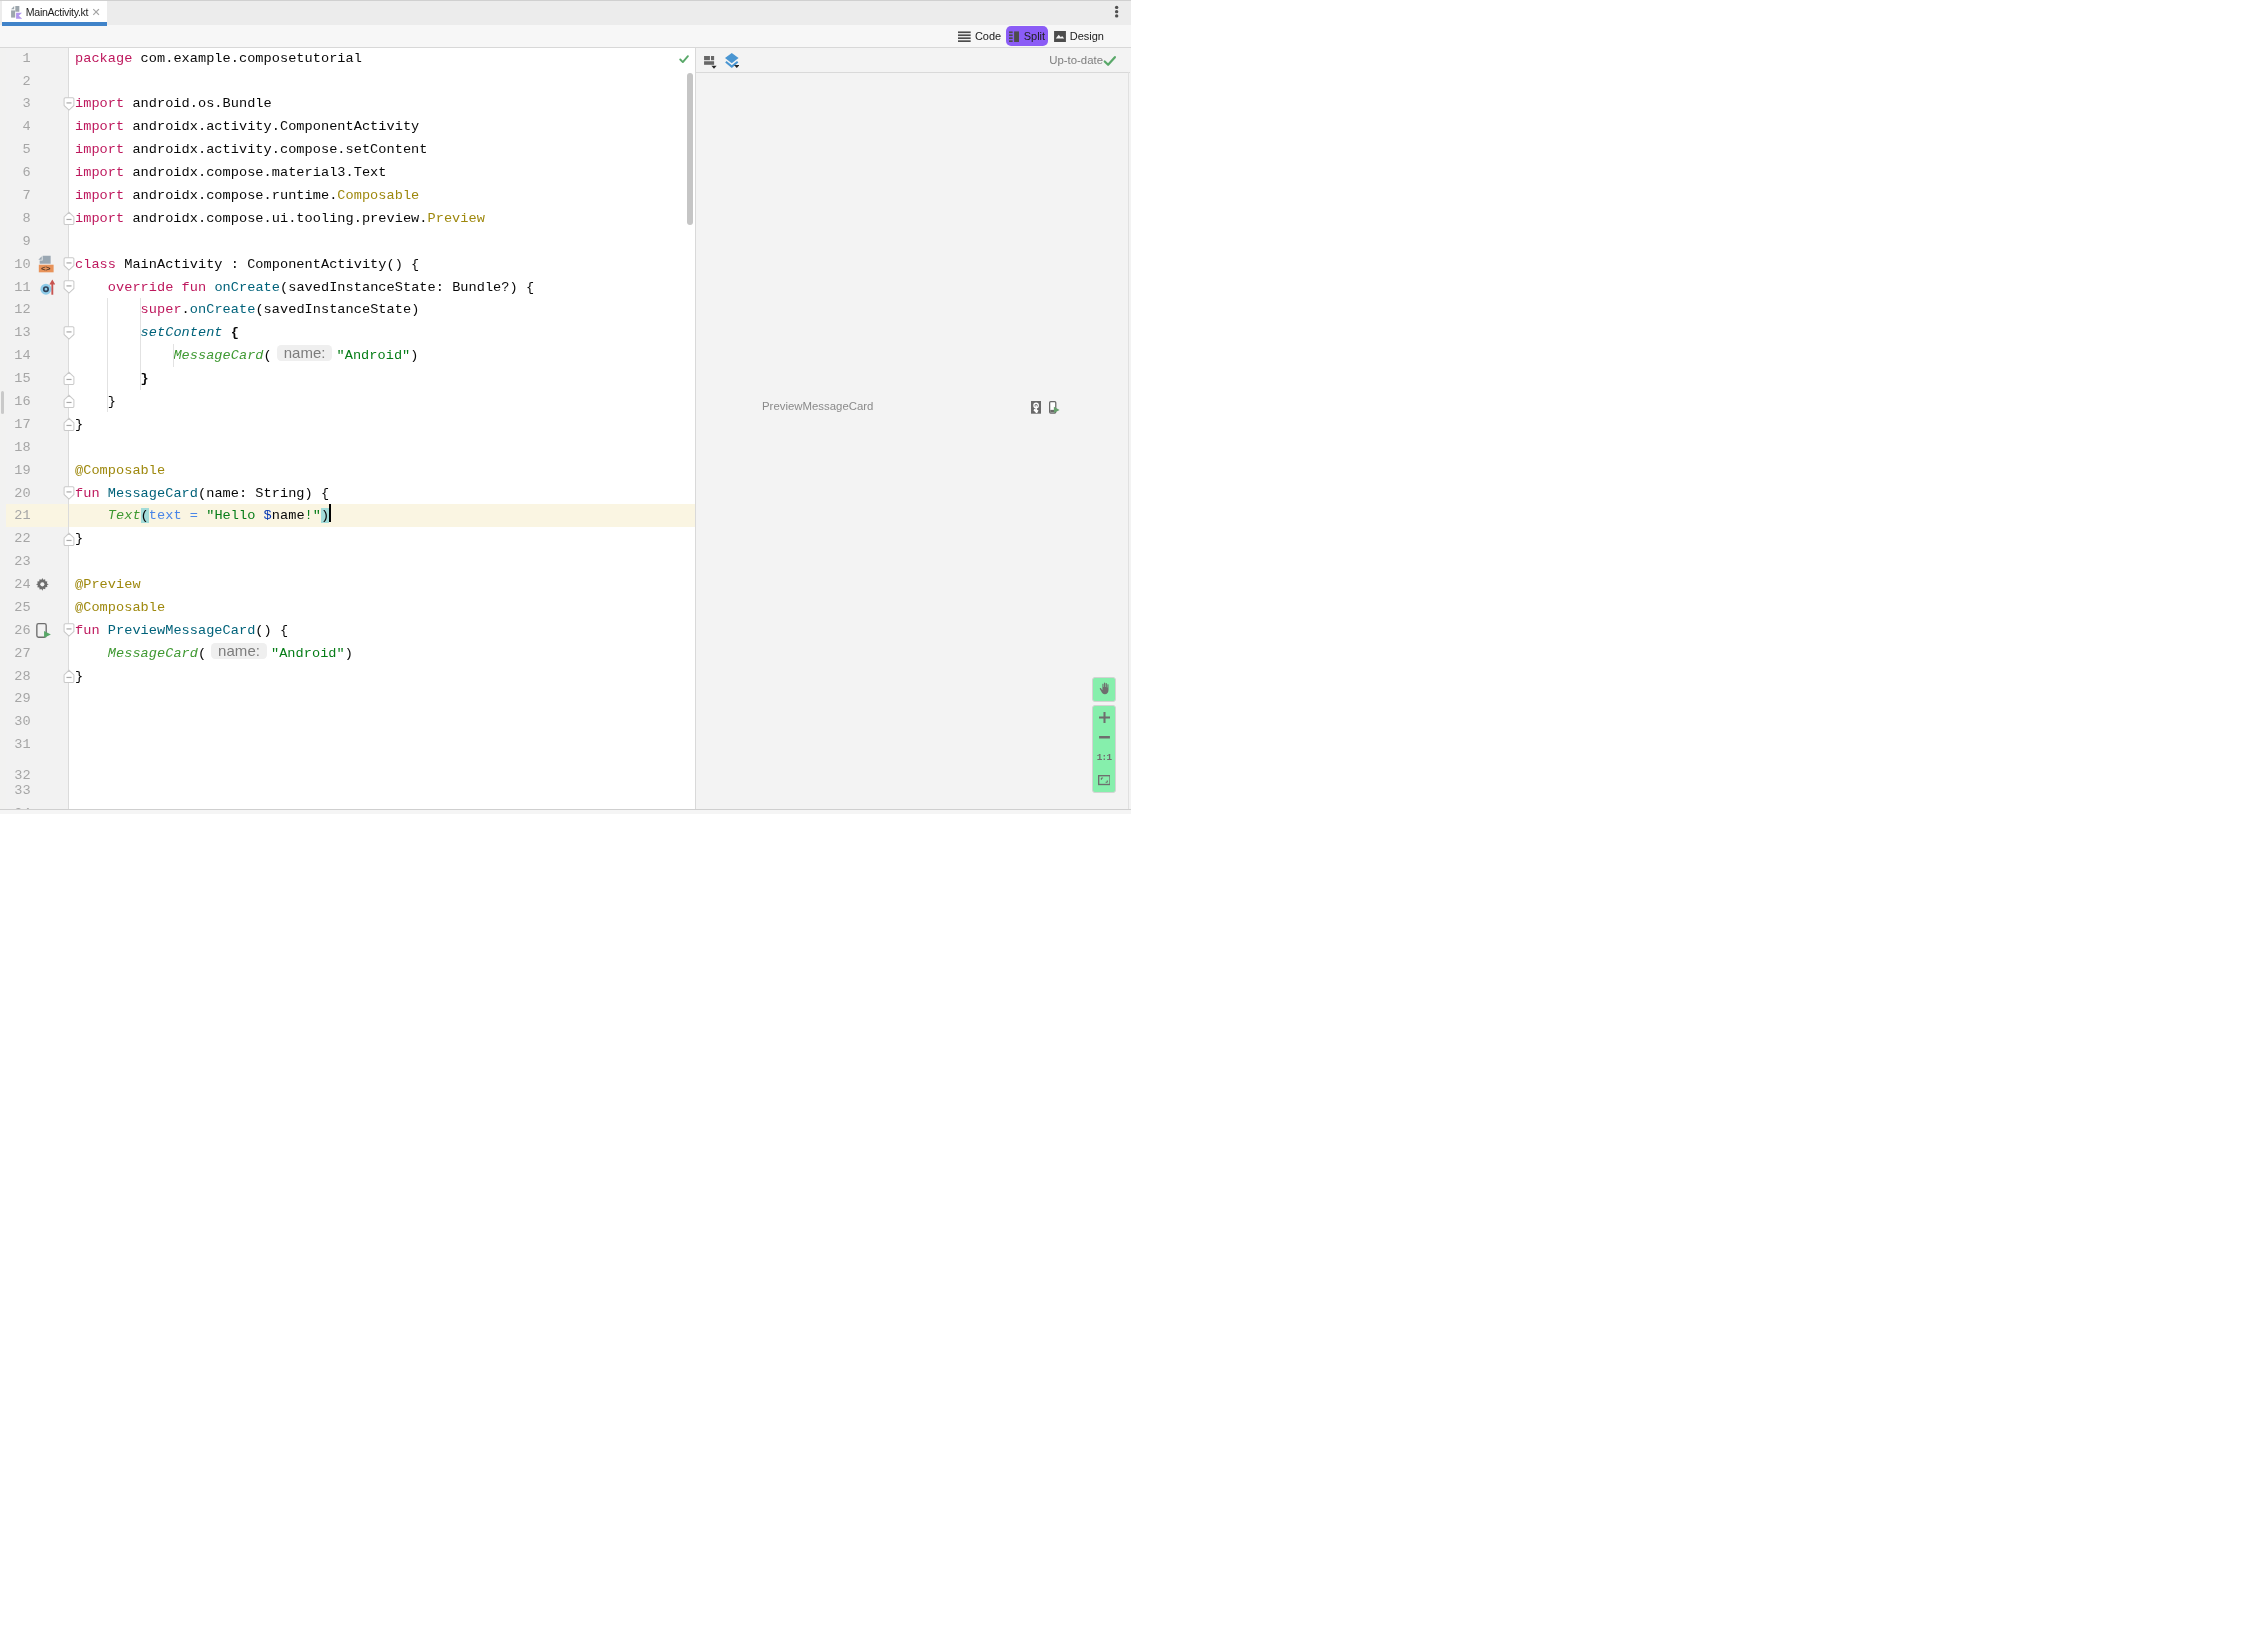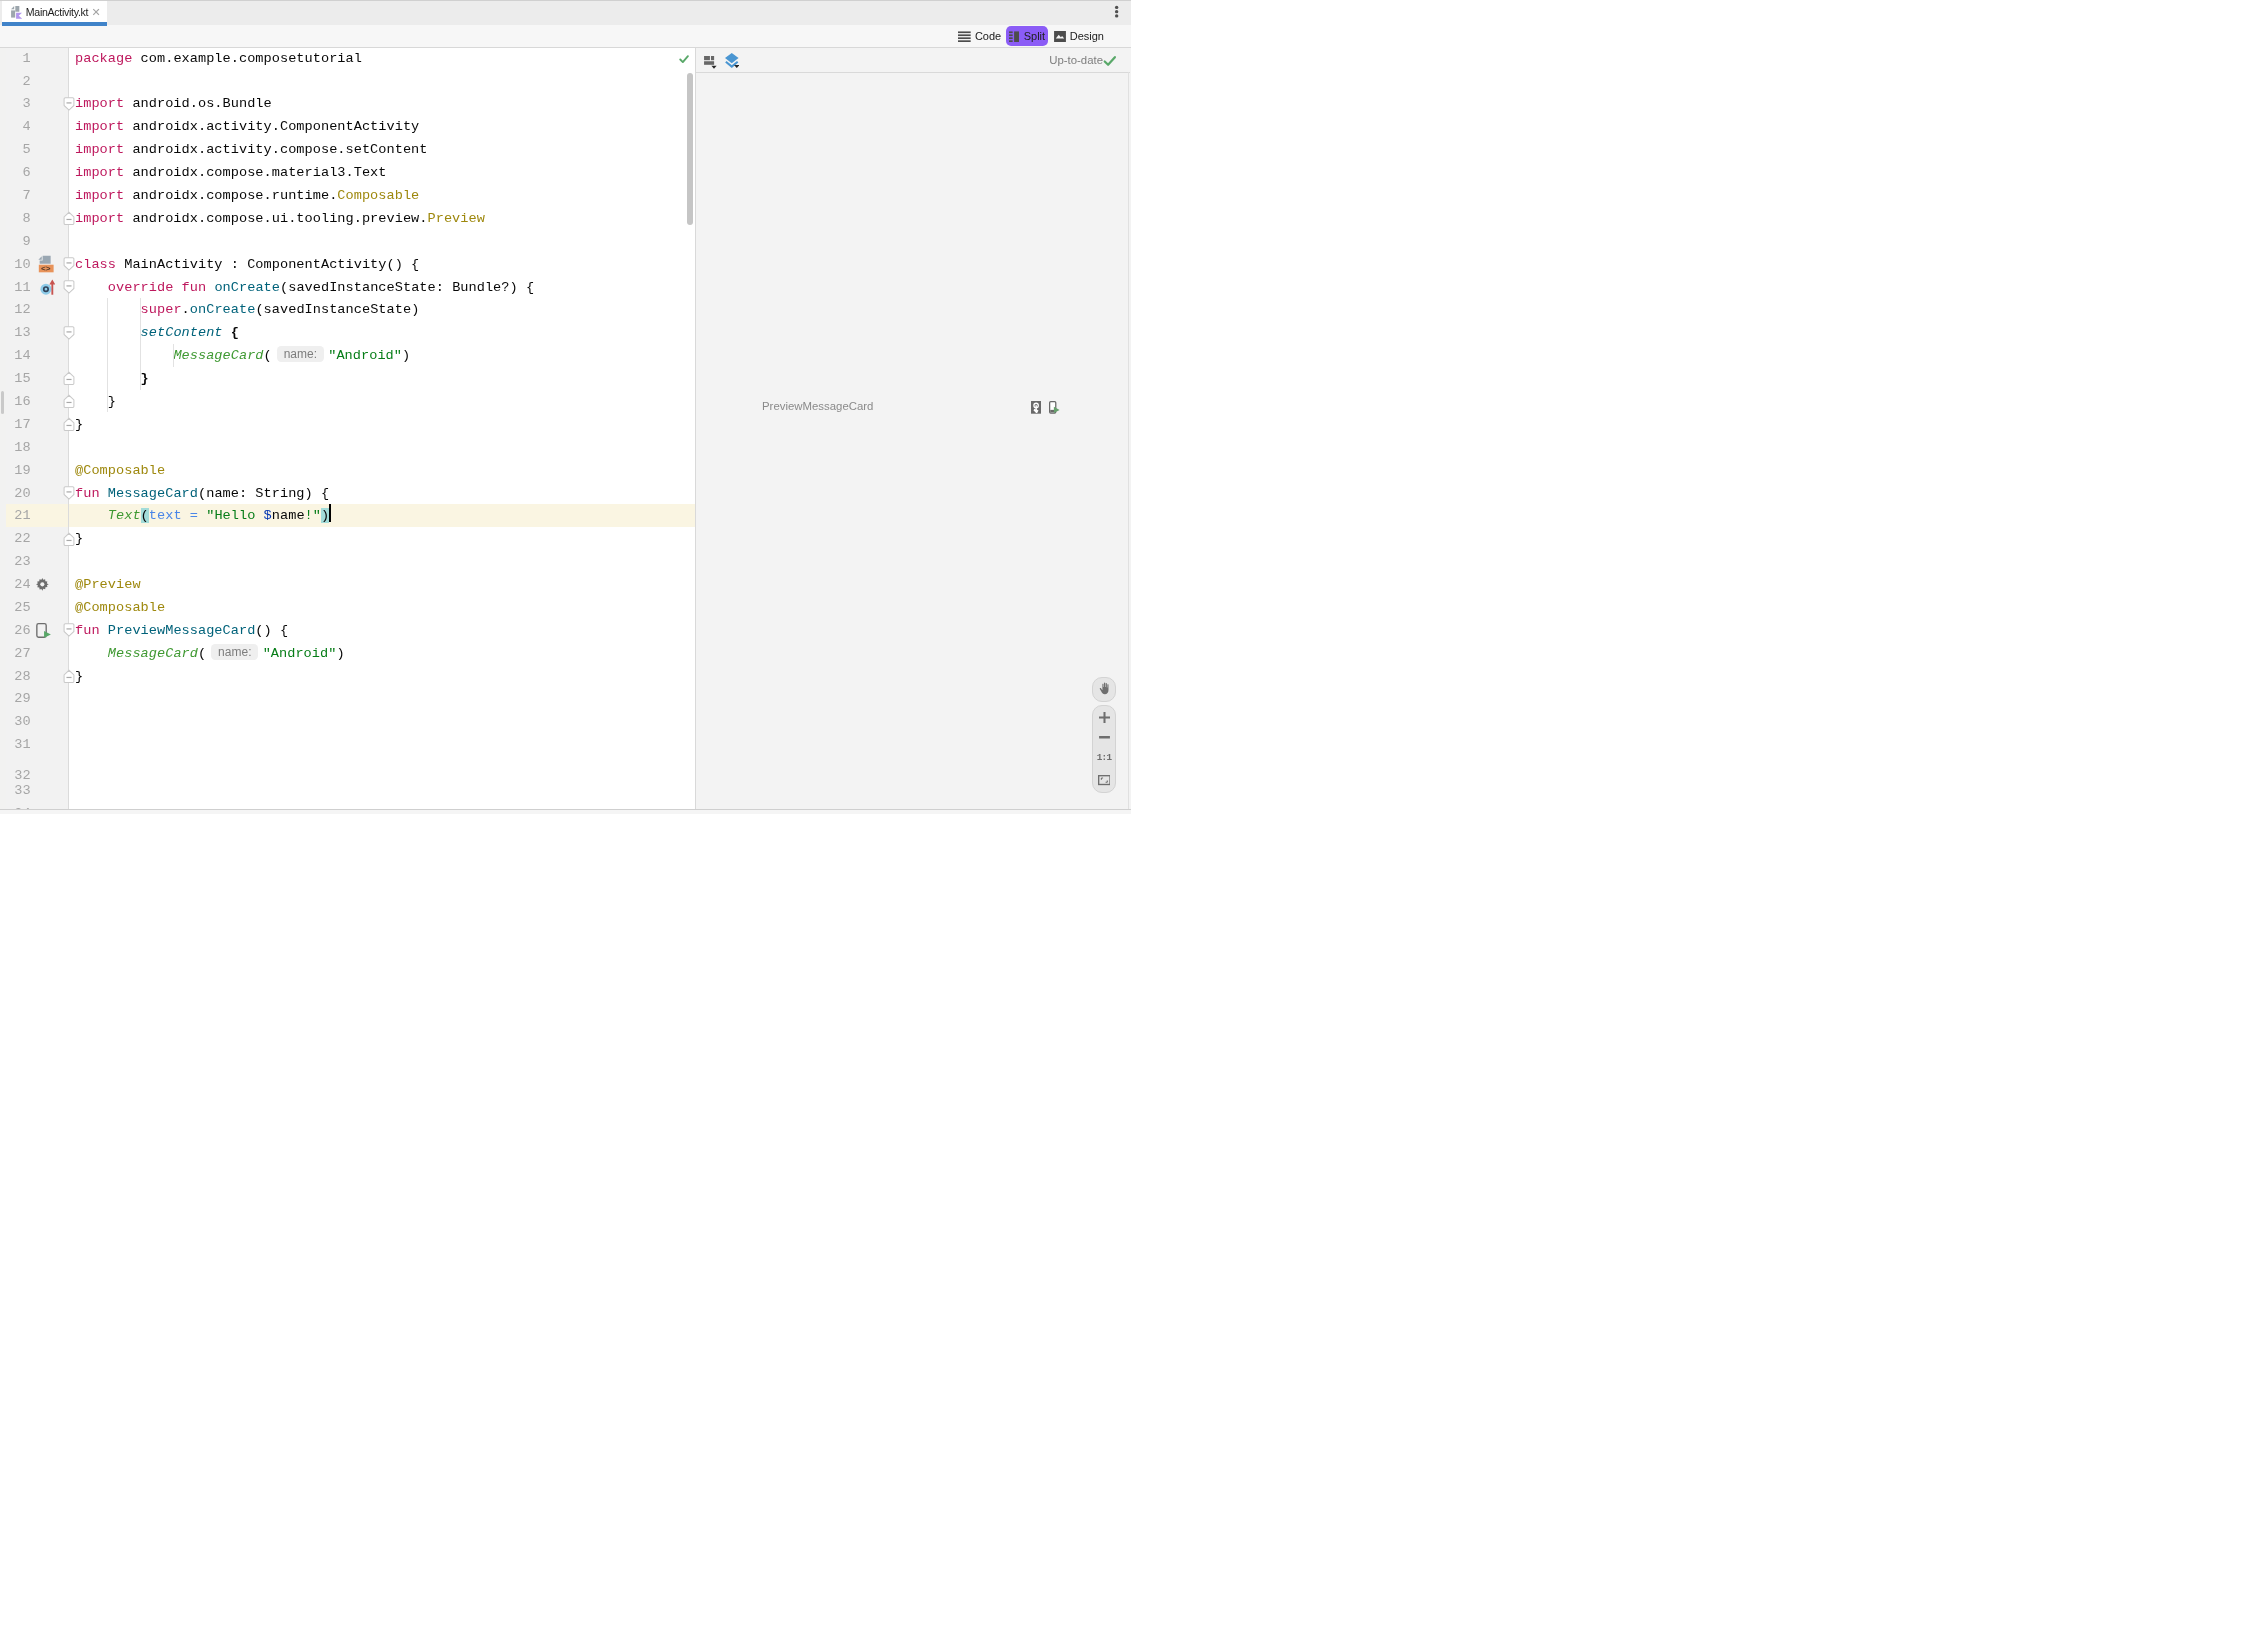--- a/index.html
+++ b/index.html
@@ -32,33 +32,33 @@
   .k { color:#be185d; }
   .an { color:#9e880d; }
   .fd { color:#00627a; }
   .fi { color:#00627a; font-style:italic; }
   .ci { color:#3f9932; font-style:italic; }
   .s { color:#067d17; }
   .na { color:#4a86e8; }
   .dl { color:#0033b3; }
   .b { font-weight:bold; }
   .hl { background:#a3dcd9; }
-  .pill { display:inline-block; background:#efefef; border-radius:4.2px; font-family:"Liberation Sans",sans-serif; font-size:12px; color:#7d7d7d; padding:0 6.8px; margin-left:5.1px; margin-right:4.2px; line-height:16px; vertical-align:0.8px; }
+  .pill { display:inline-block; background:#efefef; border-radius:4.2px; font-family:"Liberation Sans",sans-serif; font-size:15px; color:#7d7d7d; padding:0 6.8px; margin-left:5.1px; margin-right:4.2px; line-height:16px; vertical-align:0.8px; }
   .caret { display:inline-block; width:1.7px; height:18px; background:#000; vertical-align:-3.4px; }
   .guide { width:0.8px; background:#e2e2e2; }
   #scrollthumb { left:687px; top:24.6px; width:6px; height:152px; background:#c5c5c5; border-radius:3.4px; }
   
   #preview { left:695px; top:0; width:435px; height:762px; background:#f3f3f3; border-left:0.8px solid #d9d9d9; }
   #ptoolbar-border { left:695px; top:24px; width:435px; height:0.8px; background:#d9d9d9; }
   #uptodate { right:28px; top:0; height:24px; line-height:24px; font-size:11.4px; color:#7e7e7e; }
   #pvlabel { left:762px; top:352px; font-size:11.4px; color:#8a8a8a; }
   #hellobox { left:761px; top:372px; width:284px; height:64px; border:1.3px solid #000; display:flex; align-items:center; justify-content:center; }
   #hellotext { font-size:53px; color:#0a0a0a; white-space:nowrap; transform:scaleX(0.888); position:relative; top:1.7px; }
   #rightline { left:1128px; top:24px; width:0.8px; height:738px; background:#e0e0e0; }
-  .panel { background:#e5e5e5; border:0.8px solid #d3d3d3; border-radius:10px; }
+  .panel { background:#86efac; border:0.8px solid #d3d3d3; border-radius:3px; }
   #handpanel { left:1092px; top:629px; width:22px; height:22.5px; display:flex; align-items:center; justify-content:center; }
   #zoompanel { left:1092px; top:657px; width:22px; height:86px; display:flex; flex-direction:column; align-items:center; justify-content:space-around; }
   
   #botline { left:0; top:809px; width:1131px; height:0.8px; background:#cfcfcf; }
   #botstrip { left:0; top:810px; width:1131px; height:4.2px; background:#f5f5f5; }
 </style>
 </head>
 <body>
 <div id="tabbar" class="abs"></div>
 <div id="tab" class="abs">

